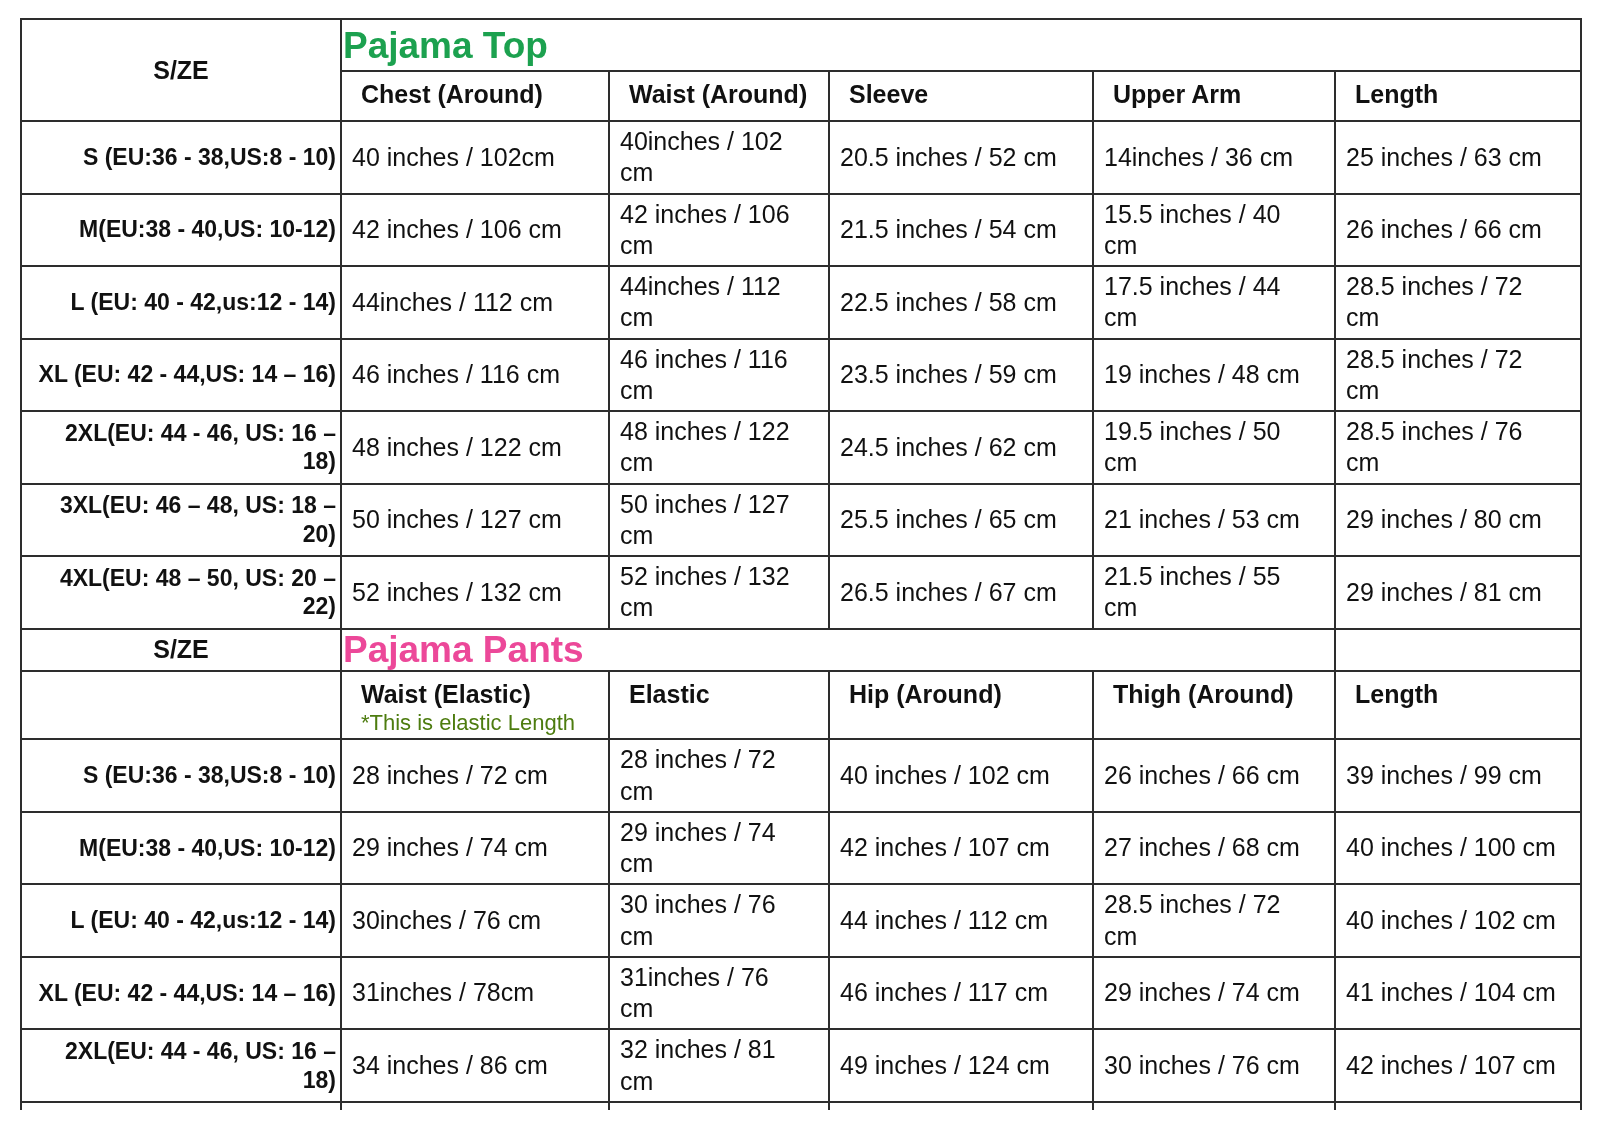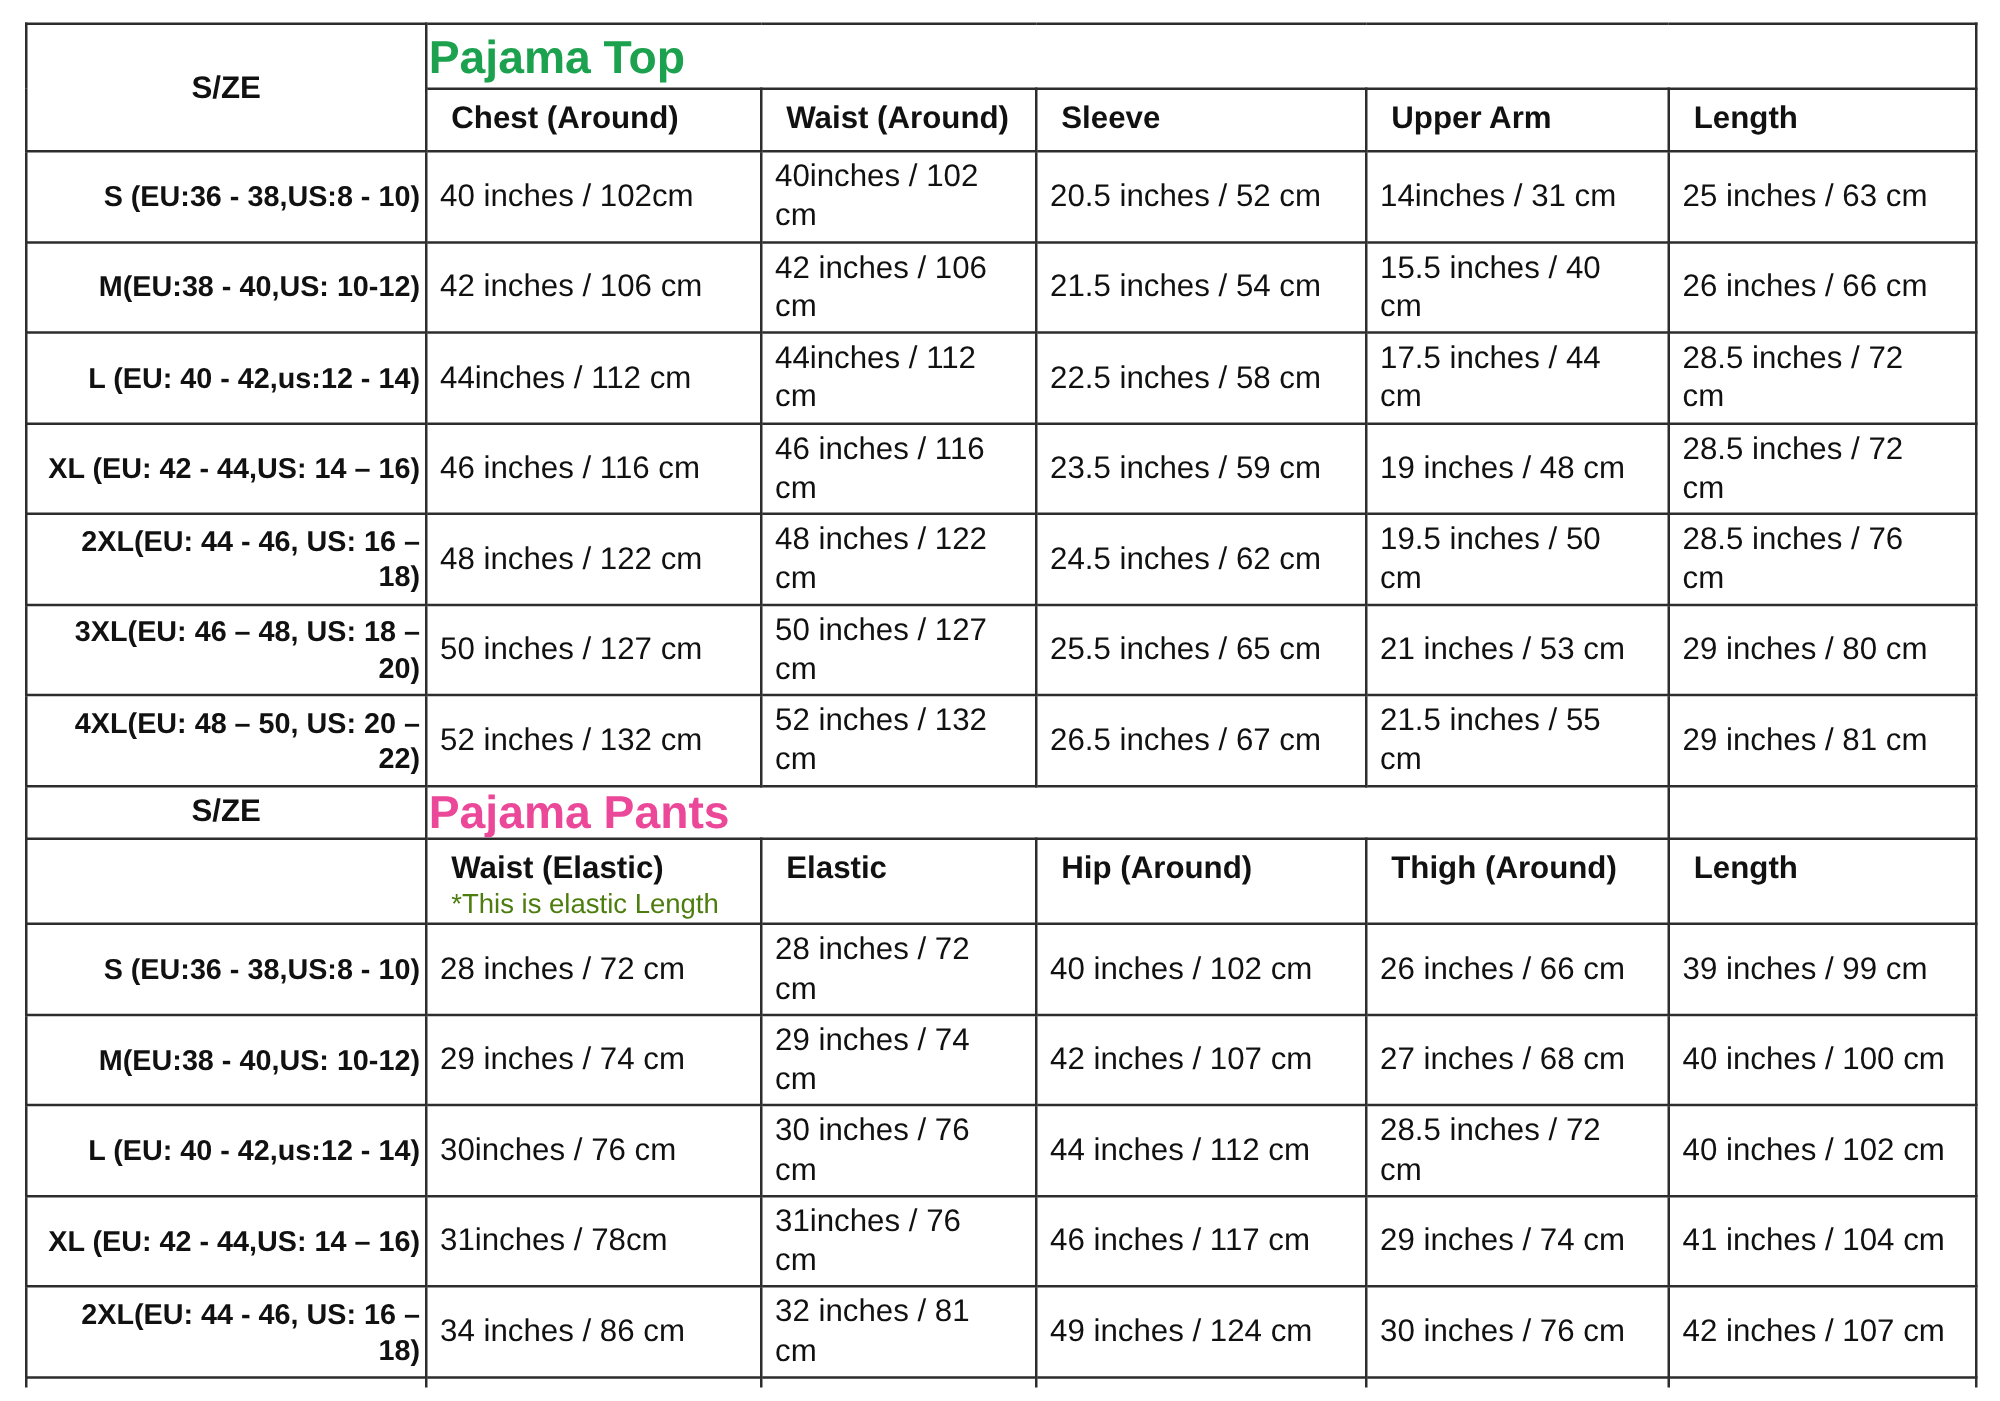--- a/index.html
+++ b/index.html
@@ -119,21 +119,21 @@
         <th>Length</th>
       </tr>
     </tbody>
 
     <tbody class="data-top" id="top-body">
         <tr>
           <td class="size-cell">S (EU:36 - 38,US:8 - 10)</td>
           <td class="value-cell">40 inches / 102cm</td>
           <td class="value-cell">40inches / 102 cm</td>
           <td class="value-cell">20.5 inches / 52 cm</td>
-          <td class="value-cell">14inches / 31 cm</td>
+          <td class="value-cell">14inches / 36 cm</td>
           <td class="value-cell">25 inches / 63 cm</td>
         </tr>
         <tr>
           <td class="size-cell">M(EU:38 - 40,US: 10-12)</td>
           <td class="value-cell">42 inches / 106 cm</td>
           <td class="value-cell">42 inches / 106 cm</td>
           <td class="value-cell">21.5 inches / 54 cm</td>
           <td class="value-cell">15.5 inches / 40 cm</td>
           <td class="value-cell">26 inches / 66 cm</td>
         </tr>

